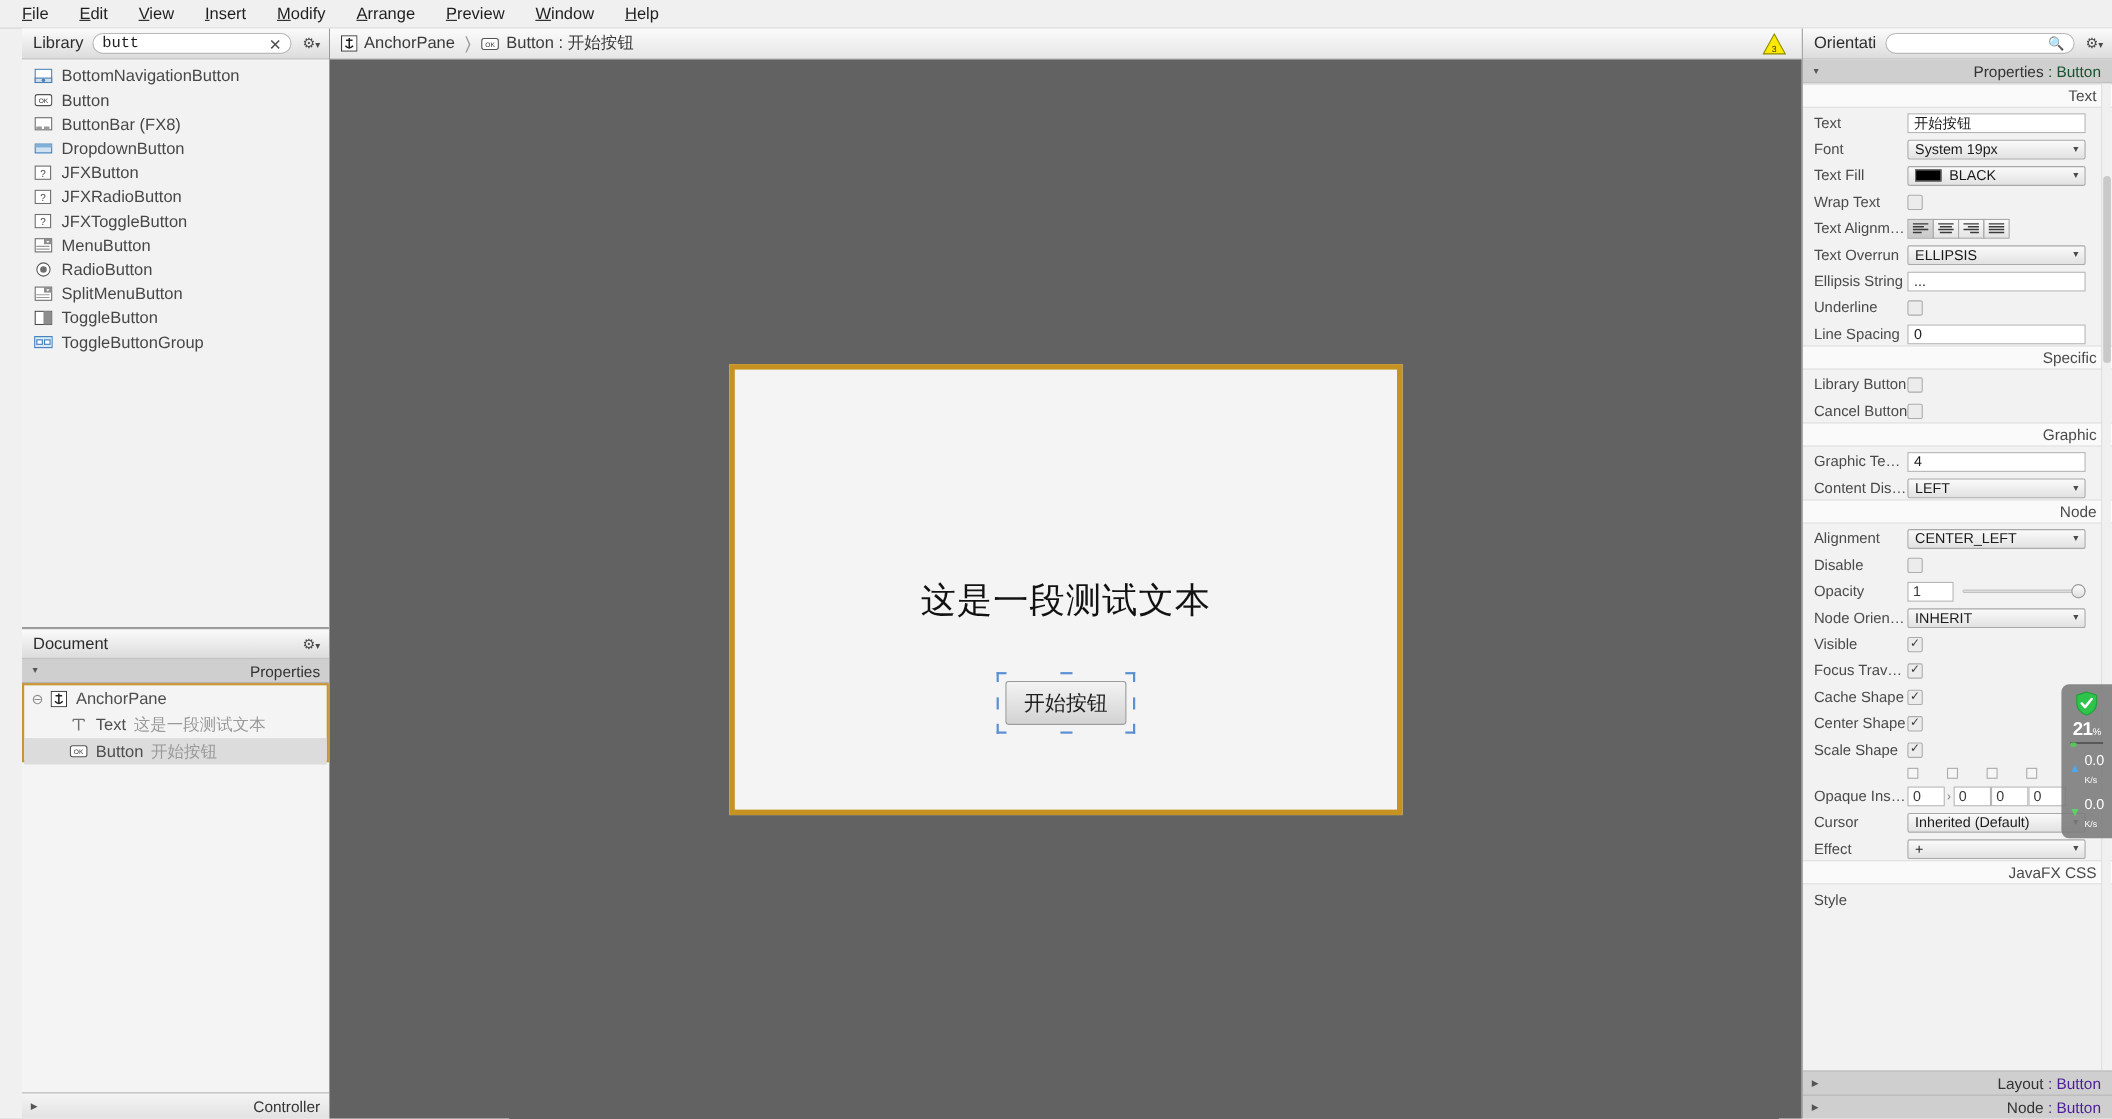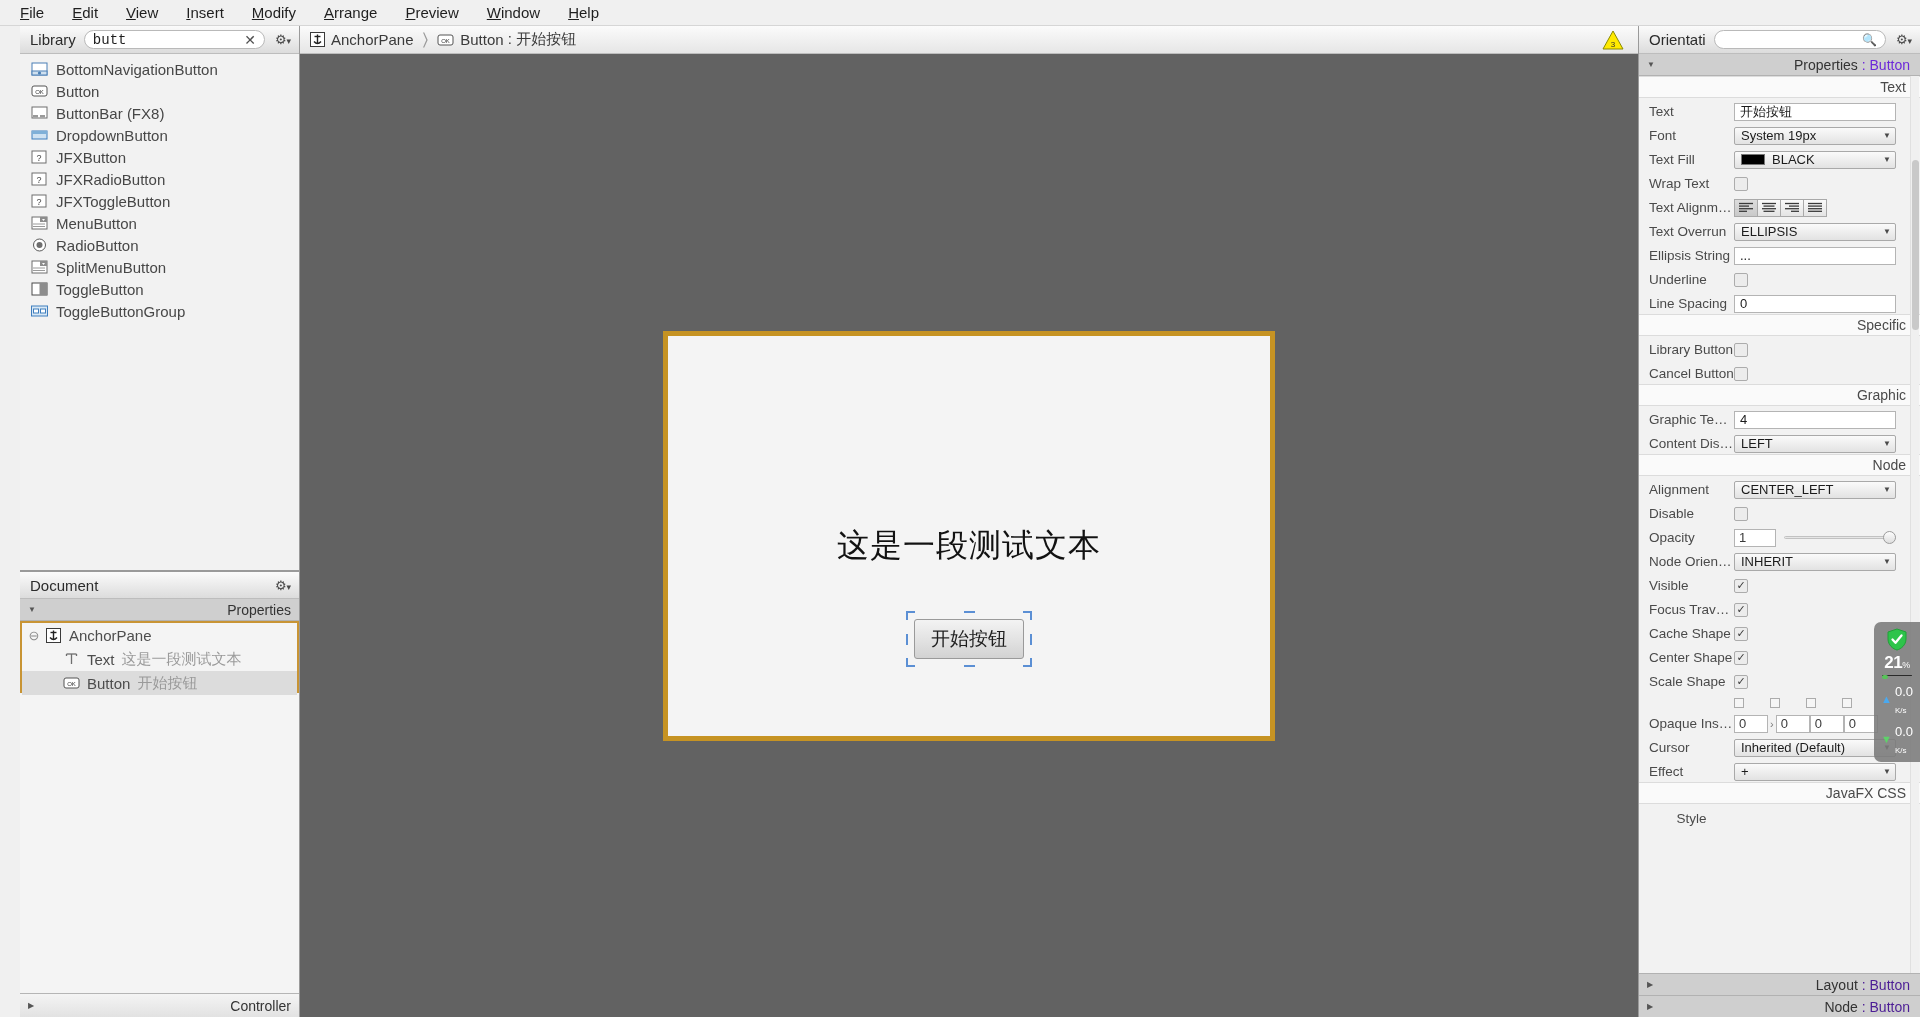--- a/index.html
+++ b/index.html
@@ -125,21 +125,21 @@
     background: linear-gradient(to bottom, #fbfbfb 0%, #eaeaea 55%, #dcdcdc 100%);
     border-bottom: 1px solid #bdbdbd; padding: 0 6px;
   }
   .insptop .ptitle { font-size: 15px; color: #2c2c2c; padding-left: 4px; }
   .propbar {
     height: 22px; flex: 0 0 22px; background: #cfcfcf; border-bottom: 1px solid #b2b2b2;
     display: flex; align-items: center; justify-content: space-between; padding: 0 10px 0 8px;
     font-size: 14px; color: #333;
   }
   .propbar .tw { font-size: 8px; color: #555; }
-  .propbar .pv { color: #6d28d9; }
+  .propbar .pv { color: #14532d; }
   .inspscroll { flex: 1 1 auto; overflow: hidden; position: relative; background: #f2f2f2; }
   .sectionhdr {
     height: 22px; display: flex; align-items: center; justify-content: flex-end;
     padding-right: 14px; font-size: 14px; color: #4a4a4a;
     background: #fafafa; border-top: 1px solid #dcdcdc; border-bottom: 1px solid #dcdcdc;
   }
   .prow { height: 21px; display: flex; align-items: center; padding-left: 10px; margin-top: 3px; }
   .plabel { width: 85px; flex: 0 0 85px; font-size: 13.5px; color: #4a4a4a; white-space: nowrap;
             overflow: hidden; text-overflow: ellipsis; }
   .ctrl { flex: 1 1 auto; margin-right: 24px; display: flex; align-items: center; }
@@ -171,21 +171,21 @@
   .slidertrack { height: 3px; width: 100%; background: #e6e6e6; border: 1px solid #c2c2c2; border-radius: 2px; }
   .sliderknob { position: absolute; right: 0; width: 13px; height: 13px; border-radius: 50%;
                 background: linear-gradient(to bottom,#fdfdfd,#dedede); border: 1px solid #9c9c9c; }
   .insetrow { display: flex; align-items: center; width: 100%; }
   .insetrow .numsm { width: 34px; }
   .insetgt { margin: 0 2px; color: #7a7a7a; font-size: 11px; }
   .insetchecks { display: flex; padding-left: 95px; height: 14px; align-items: center; margin-top: 4px; }
   .insetchecks .mini { width: 10px; height: 10px; border: 1px solid #acacac; background: #f6f6f6; margin-right: 26px; }
   .jfxcsshdr { background: #fafafa; }
   .stylerow { height: 21px; display: flex; align-items: center; padding-left: 10px; margin-top: 4px;
-              font-size: 13.5px; color: #4a4a4a; text-align: center; }
+              font-size: 13.5px; color: #4a4a4a; }
   .bottombars { flex: 0 0 auto; }
   .bottombar {
     height: 22px; background: #cfcfcf; border-top: 1px solid #b2b2b2;
     display: flex; align-items: center; justify-content: space-between; padding: 0 10px 0 8px;
     font-size: 14px; color: #333;
   }
   .bottombar .tw { font-size: 8px; color: #555; }
   .bottombar .pv { color: #4c1d95; }
 
   

